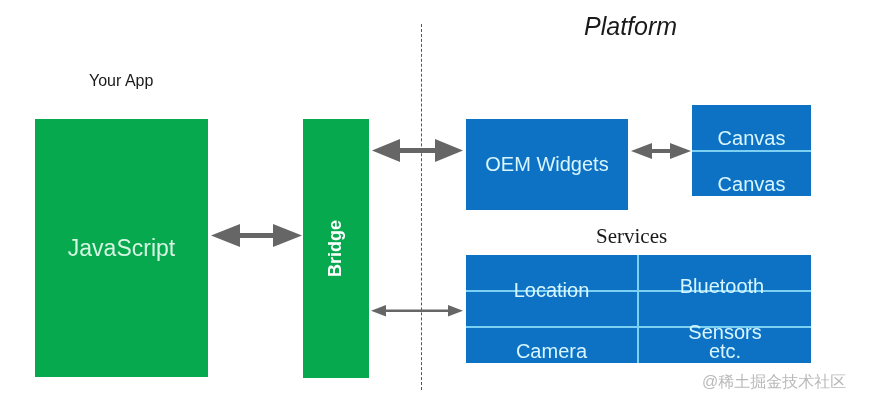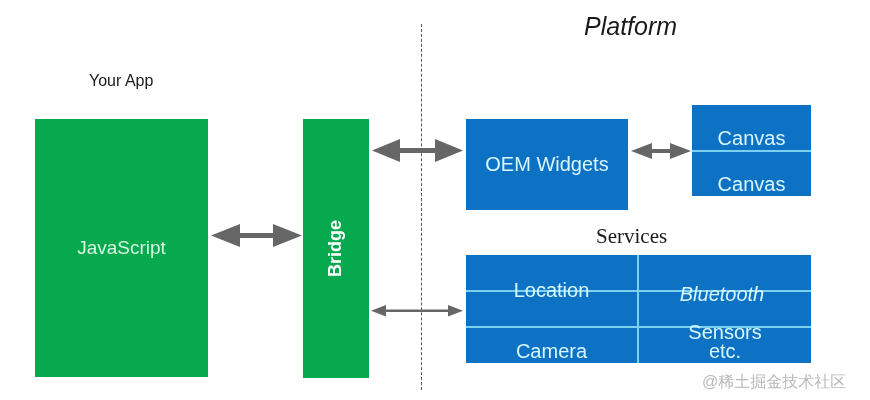--- a/index.html
+++ b/index.html
@@ -24,21 +24,21 @@
   </style>
 </head>
 <body>
 
 <div class="abs heading" style="left:89px; top:72px; font-size:16px;">Your App</div>
 <div class="abs heading" style="left:584px; top:12px; font-size:25px;font-style:italic;">Platform</div>
 <div class="abs heading" style="left:596px; top:224px; font-size:21px;font-family:Liberation Serif, serif;">Services</div>
 
 <div class="dashed"></div>
 
-<div class="abs green box-label js-label" style="left:35px; top:105px; width:173px; height:258px; font-size:19px;">
+<div class="abs green box-label js-label" style="left:35px; top:105px; width:173px; height:258px; font-size:23px;">
   <span>JavaScript</span>
 </div>
 
 <div class="abs green box-label" style="left:303px; top:105px; width:66px; height:259px;">
   <span class="bridge-label">Bridge</span>
 </div>
 
 <div class="abs blue box-label" style="left:466px; top:105px; width:162px; height:91px; font-size:20px;">
   <span>OEM Widgets</span>
 </div>
@@ -54,21 +54,21 @@
 </div>
 
 <div class="abs blue" style="left:466px; top:255px; width:345px; height:108px;">
   <div class="divider" style="left:171px; top:0; width:2px; height:108px;"></div>
   <div class="divider" style="left:0; top:35px; width:345px; height:2px;"></div>
   <div class="divider" style="left:0; top:71px; width:345px; height:2px;"></div>
 
   <div class="cell" style="left:0; top:12px; width:171px; height:35px;border-radius:15px;">
       <span>Location</span>
     </div>
-  <div class="cell" style="left:173px; top:16px; width:166px; height:35px;font-style:italic;">
+  <div class="cell" style="left:173px; top:8px; width:166px; height:35px;">
       <span>Bluetooth</span>
     </div>
   <div class="cell" style="left:173px; top:37px; width:172px; height:34px;margin-top:18px;">
       <span>Sensors</span>
     </div>
   <div class="cell" style="left:0; top:73px; width:171px; height:35px;">
       <span>Camera</span>
     </div>
   <div class="cell" style="left:173px; top:73px; width:172px; height:35px;">
       <span>etc.</span>

